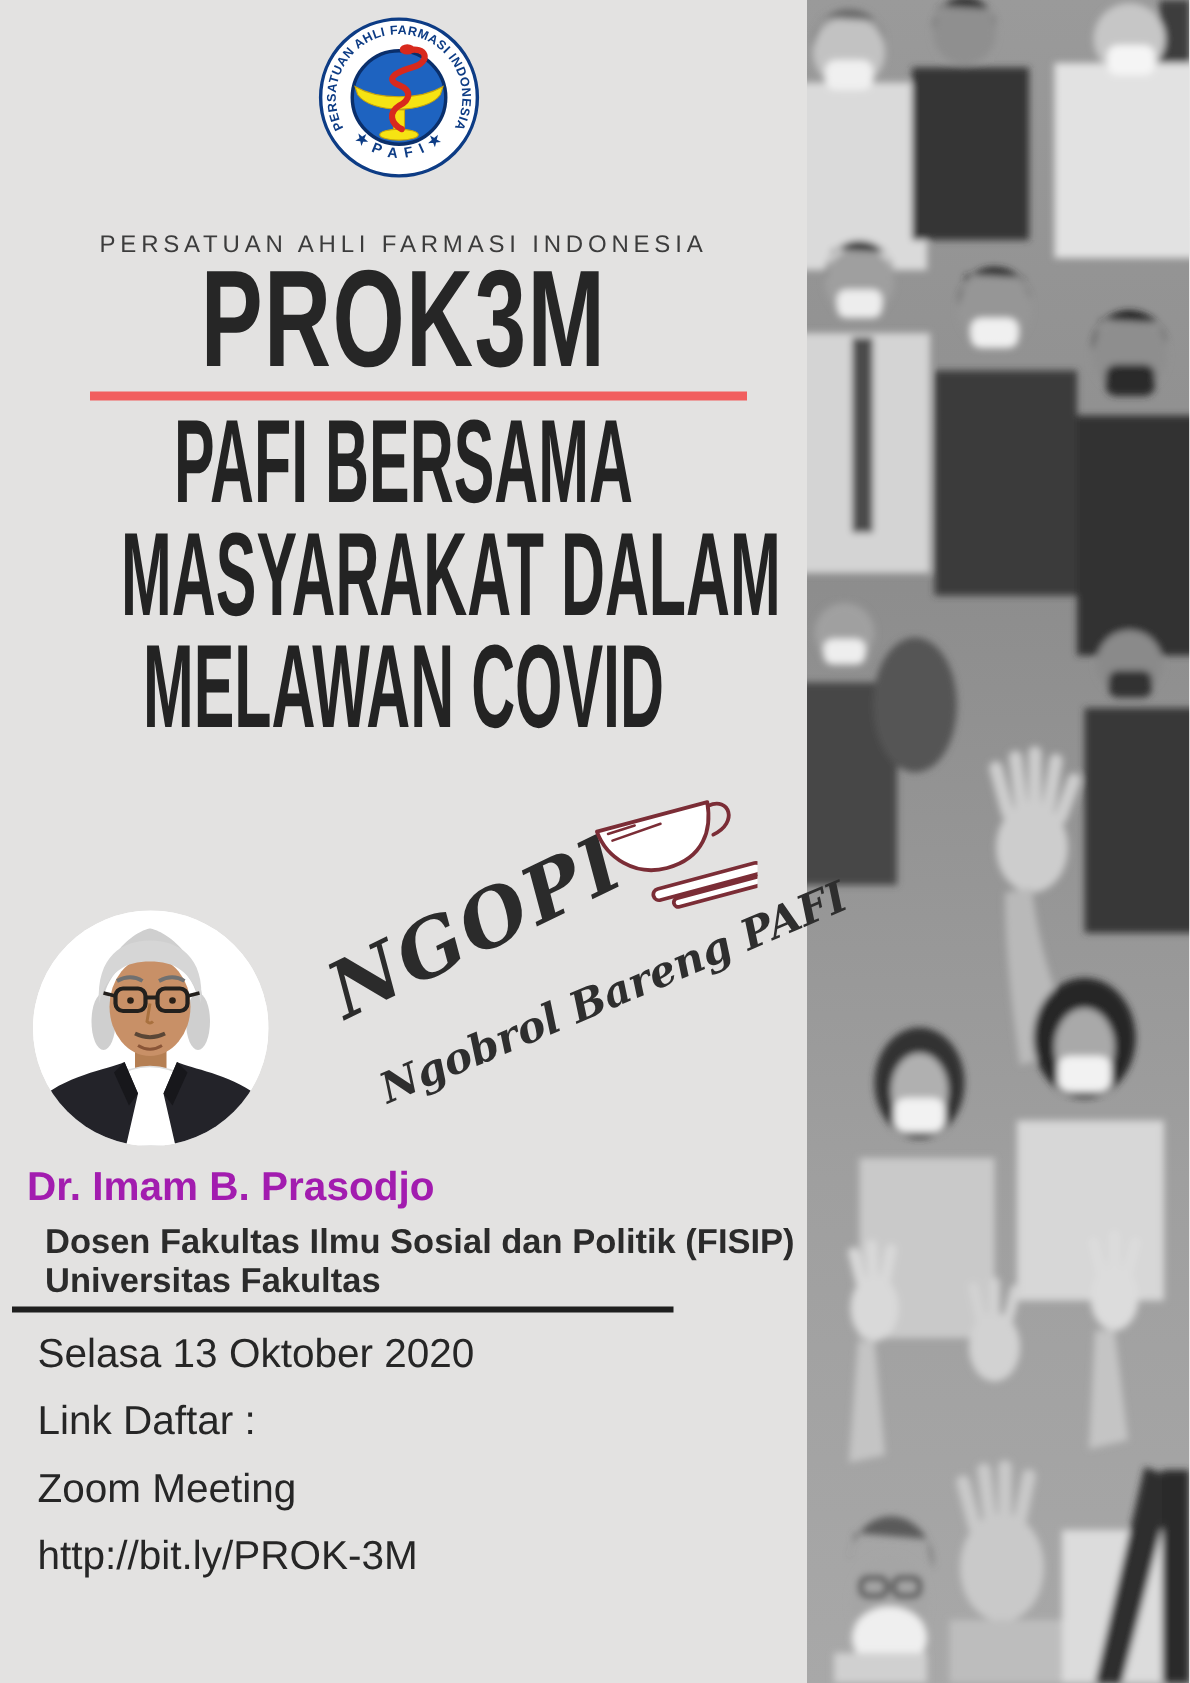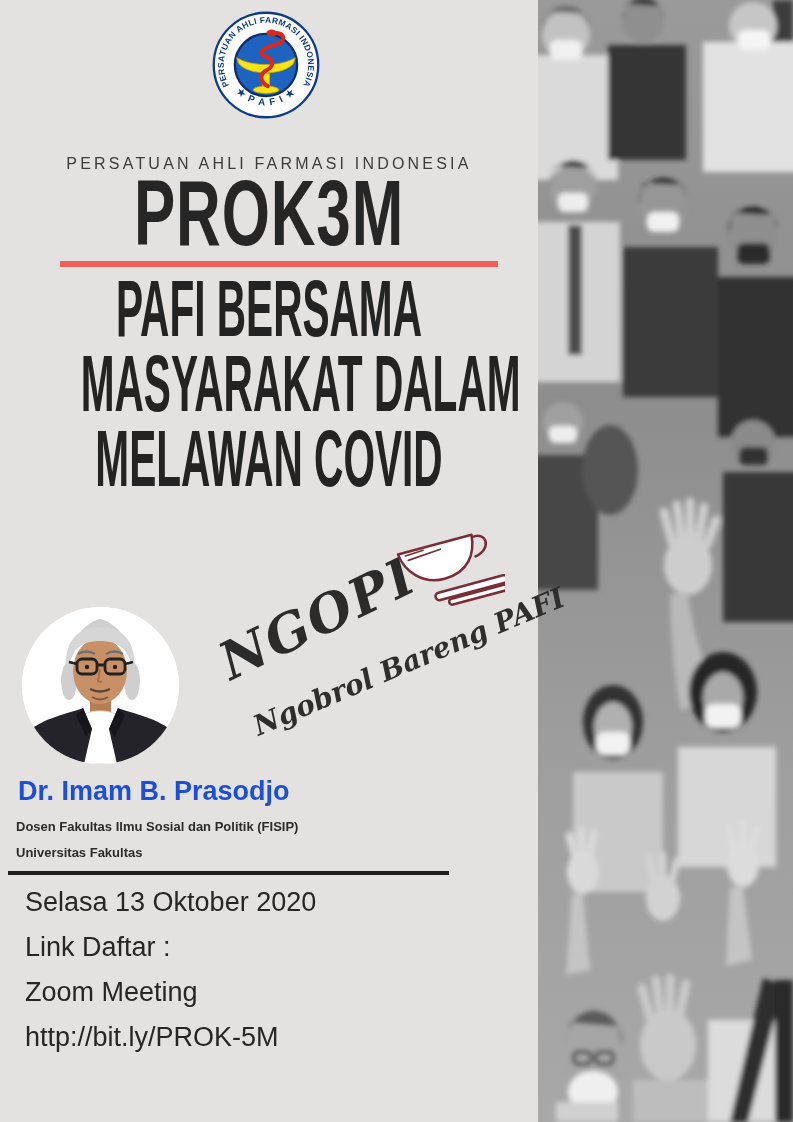--- a/index.html
+++ b/index.html
@@ -18,22 +18,22 @@
           transform-origin:50% 0;white-space:nowrap;}
   .ngopi-word{position:absolute;left:213px;top:592px;width:190px;text-align:center;
           transform:rotate(-26deg);font-family:"DejaVu Serif",serif;font-style:italic;
           font-weight:bold;font-size:52px;color:#2b2b2b;letter-spacing:2px;}
   .ngopi-tagline{position:absolute;left:243px;top:653px;width:295px;text-align:center;
           transform:rotate(-23deg);font-family:"DejaVu Serif",serif;font-style:italic;
           font-weight:bold;font-size:28px;color:#2e2e2e;white-space:nowrap;}
   .cup{position:absolute;left:395px;top:512px;width:110px;height:105px;}
   .avatar-wrap{position:absolute;left:22px;top:607px;width:157px;height:157px;border-radius:50%;
           overflow:hidden;background:#ffffff;}
-  .speaker-name{position:absolute;left:18px;top:776px;font-size:27px;font-weight:bold;color:#1d4ed8;}
-  .speaker-role{position:absolute;left:16px;top:814px;font-size:13px;font-weight:bold;
+  .speaker-name{position:absolute;left:18px;top:776px;font-size:27px;font-weight:bold;color:#a21caf;}
+  .speaker-role{position:absolute;left:30px;top:814px;font-size:23px;font-weight:bold;
           color:#2b2b2b;line-height:26px;}
   .divider{position:absolute;left:8px;top:871px;width:441px;height:4px;background:#1f1f1f;}
   .event{position:absolute;left:25px;top:880px;font-size:27px;font-weight:normal;color:#262626;
           line-height:45px;white-space:nowrap;}
   .event a,.event .link{color:#262626;text-decoration:none;}
 </style>
 </head>
 <body>
 
 <div class="poster">
@@ -222,16 +222,16 @@
   <div class="speaker-role">
     <div>Dosen Fakultas Ilmu Sosial dan Politik (FISIP)</div>
     <div>Universitas Fakultas</div>
   </div>
 
   <div class="divider"></div>
   <div class="event">
     <div>Selasa 13 Oktober 2020</div>
     <div>Link Daftar :</div>
     <div>Zoom Meeting</div>
-    <div class="link">http://bit.ly/PROK-5M</div>
+    <div class="link">http://bit.ly/PROK-3M</div>
   </div>
 
 </div>
 
 </body></html>

